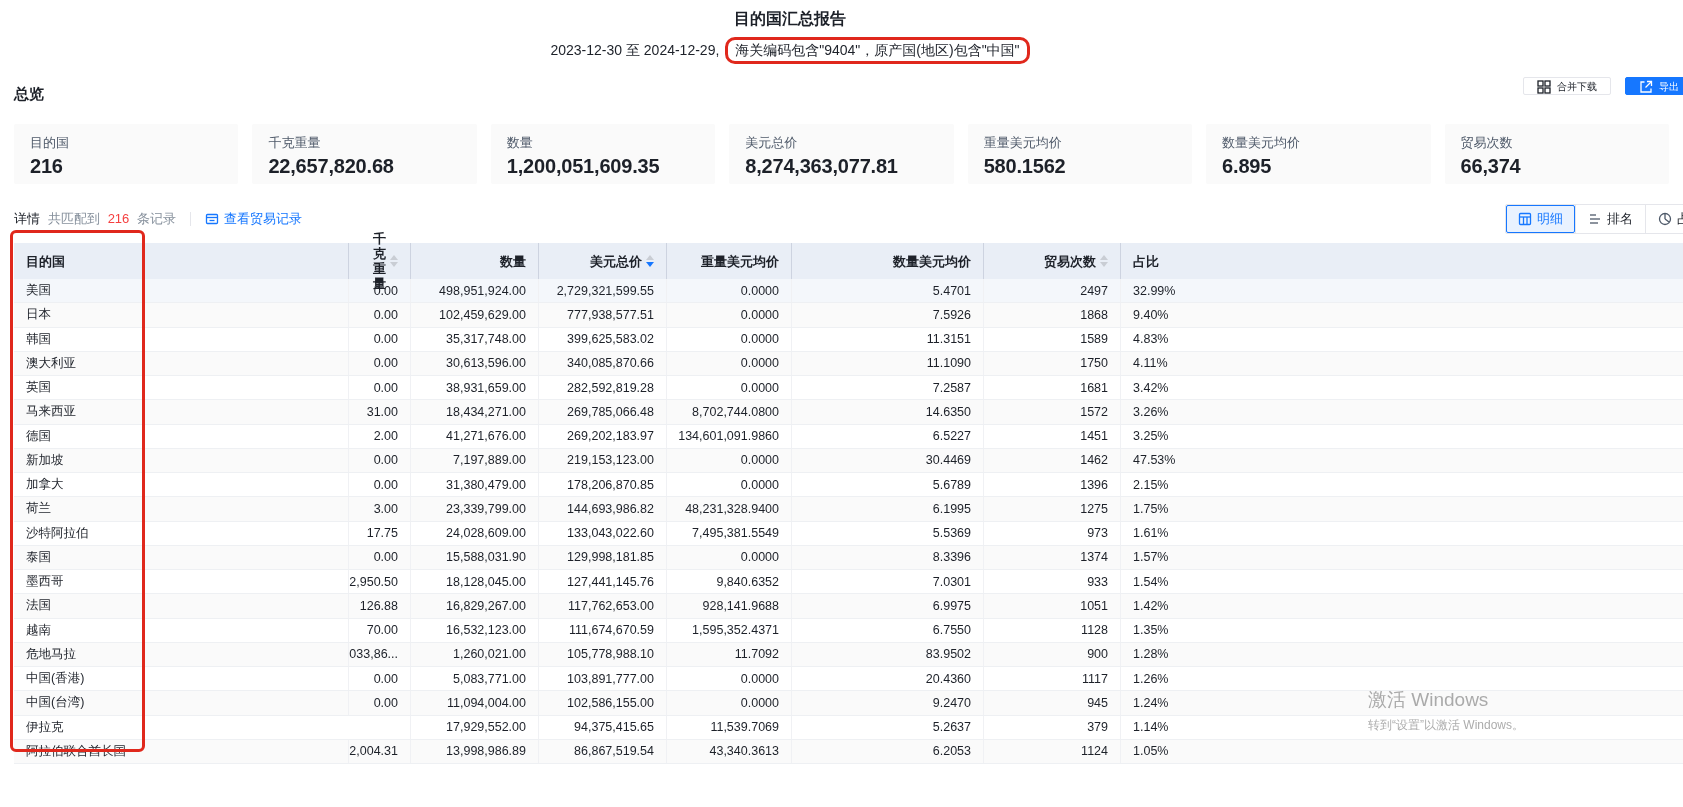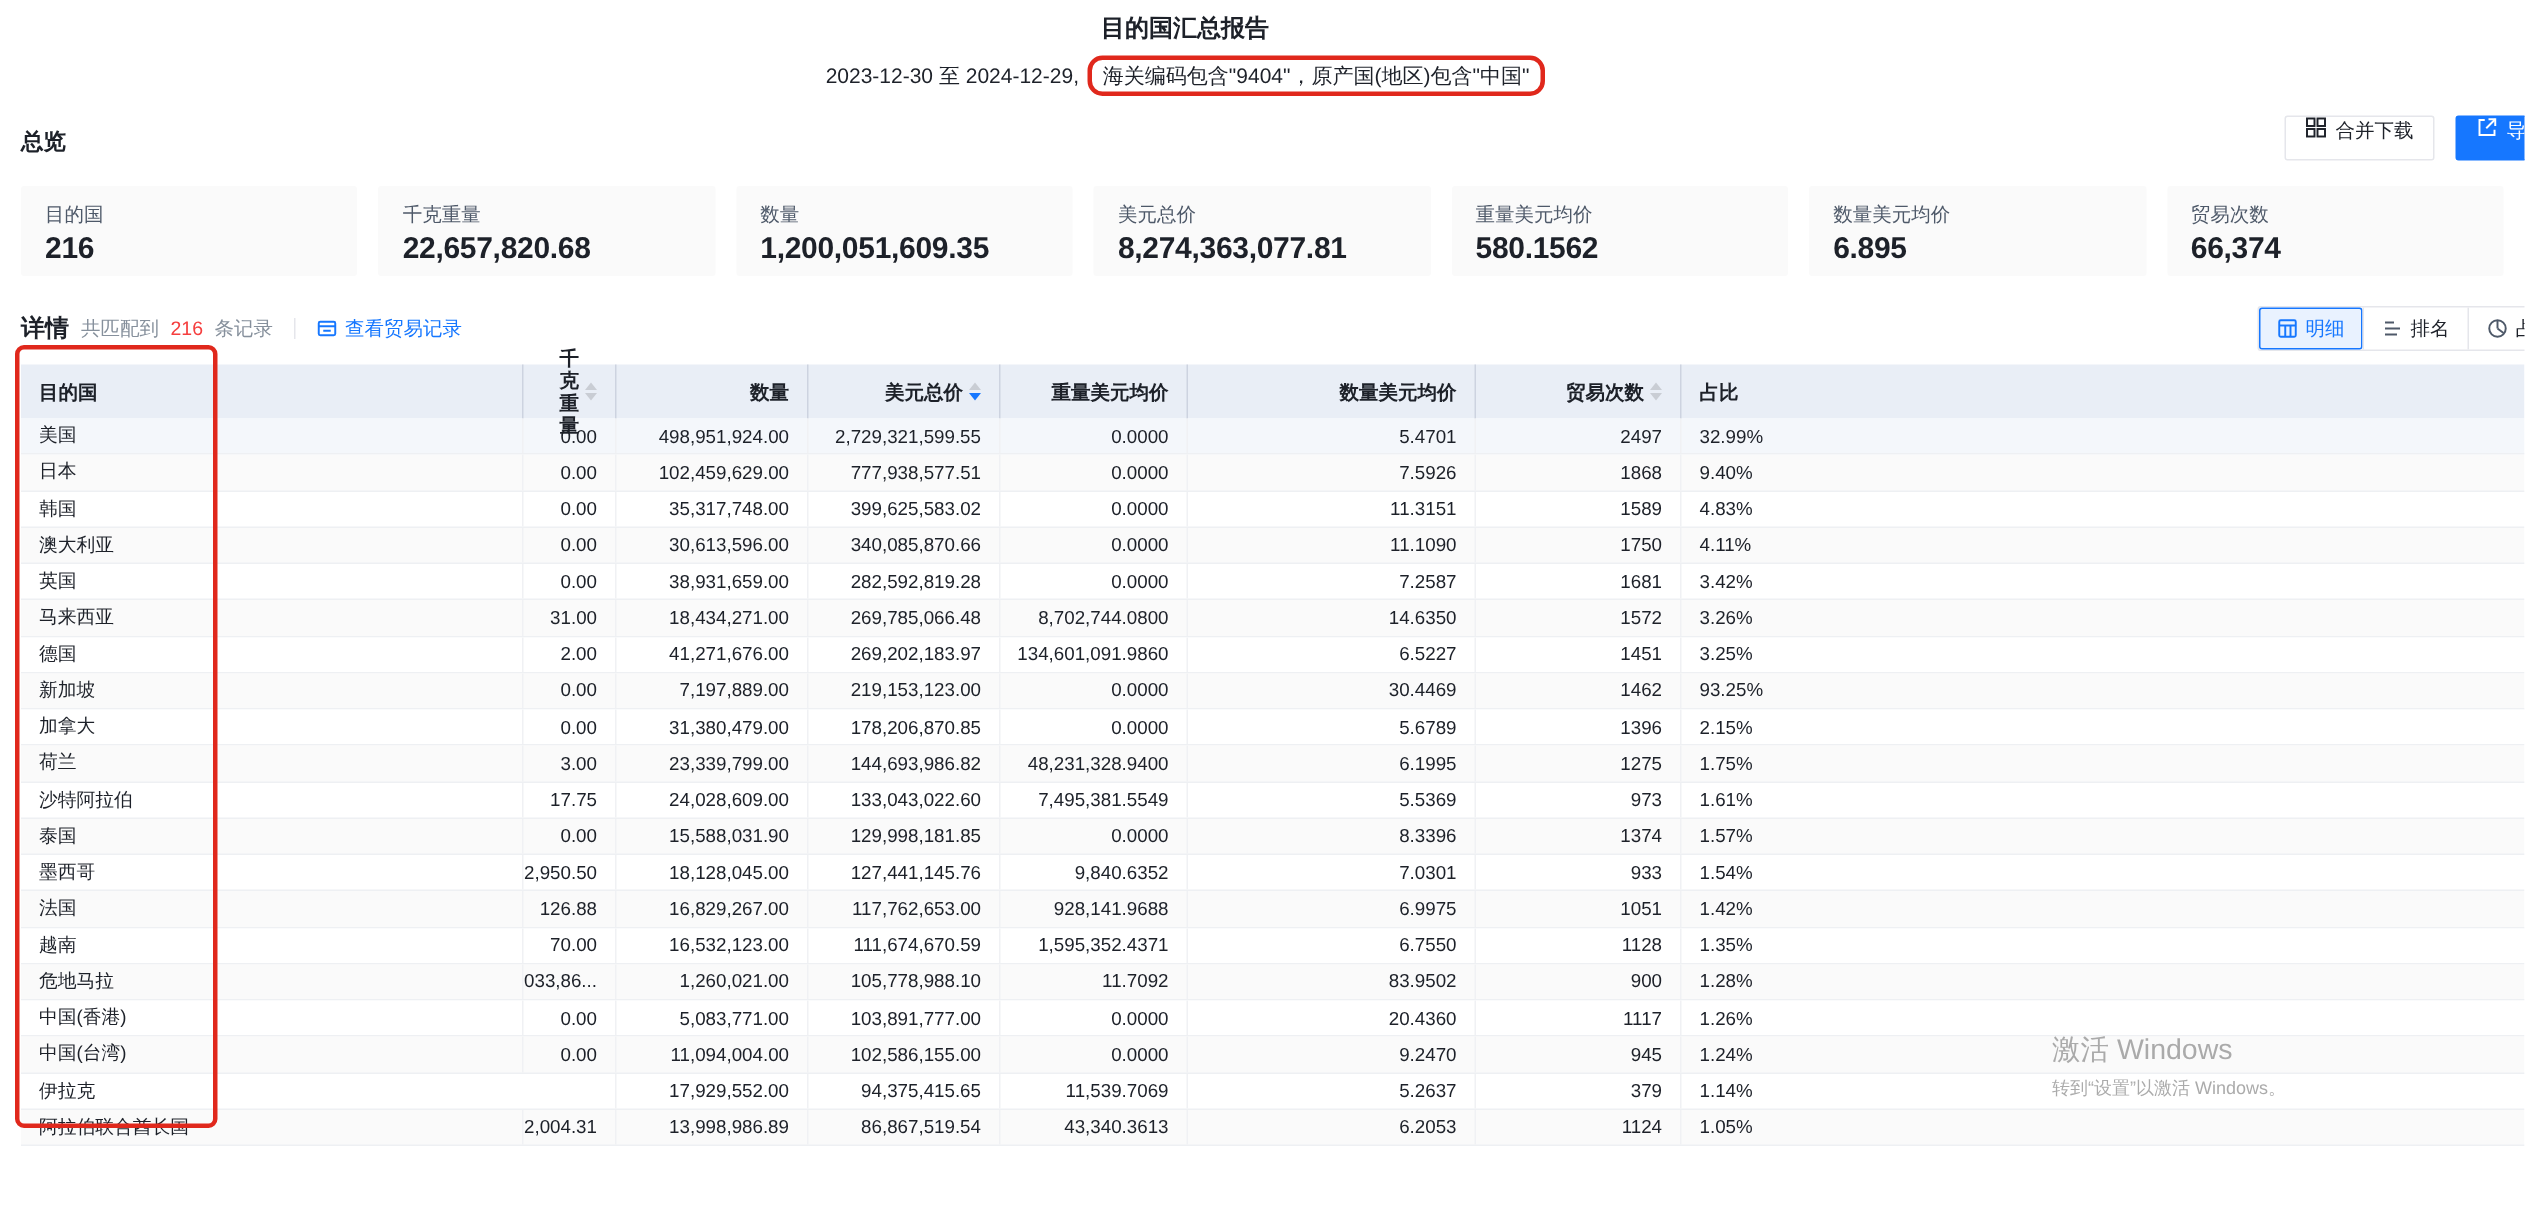--- a/index.html
+++ b/index.html
@@ -14,32 +14,32 @@
   .report-subtitle { margin-top:7px; font-size:14px; color:#1d2129; }
   .condition-box {
     display:inline-block; border:3px solid #e0281c; border-radius:10px;
     padding:0 7px; margin-left:2px; line-height:21px;
   }
   
   .overview-bar { position:relative; margin:21px 14px 0; height:22px; }
   .section-title { font-size:15px; font-weight:700; color:#1d2129; }
   .top-actions { position:absolute; left:1509px; top:-8px; display:flex; gap:14px; }
   .btn {
-    height:30px; display:flex; align-items:flex-start; gap:6px; padding:0 13px;
-    font-size:13px; border-radius:2px; white-space:nowrap; cursor:pointer;
+    height:18px; display:flex; align-items:flex-end; gap:6px; padding:0 13px;
+    font-size:10px; border-radius:2px; white-space:nowrap; cursor:pointer;
   }
   .btn-plain { background:#fff; border:1px solid #e5e6eb; color:#1d2129; }
   .btn-primary { background:#1677ff; border:1px solid #1677ff; color:#fff; }
   .cards { display:flex; gap:14px; margin:17px 14px 0; }
   .card { flex:1; background:#fafafa; border-radius:2px; padding:10px 16px 11px; height:60px; }
   .card-label { font-size:13px; color:#4e5969; }
   .card-value { margin-top:3px; font-size:20px; font-weight:700; color:#1d2129; letter-spacing:-0.2px; }
   
   .detail-bar { position:relative; margin:20px 14px 0; height:30px; display:flex; align-items:center; }
-  .detail-title { font-size:16px; font-weight:700; margin-right:8px; }
+  .detail-title { font-size:13px; font-weight:400; margin-right:8px; }
   .matched { font-size:13px; color:#86909c; }
   .matched .count { color:#f53f3f; margin:0 4px; }
   .vdiv { width:1px; height:14px; background:#e5e6eb; margin:0 14px; }
   .view-link { display:flex; align-items:center; gap:5px; font-size:13px; color:#1677ff; cursor:pointer; }
   .tabs { position:absolute; left:1491px; top:0; display:flex; height:30px;
           border:1px solid #e5e6eb; border-radius:2px; background:#fff; }
   .tab { display:flex; align-items:center; gap:5px; padding:0 12px; font-size:13px;
          color:#1d2129; border-left:1px solid #e5e6eb; cursor:pointer; white-space:nowrap; }
   .tab:first-child { border-left:none; }
   .tab.active { background:#e9f2ff; color:#1677ff; outline:1px solid #1677ff; outline-offset:-1px; border-radius:2px; }
@@ -311,21 +311,21 @@
         <div class="td left" style="width: auto; flex: 1 0 0%;">3.25%</div>
       </div>
       <div class="trow">
         <div class="td left" style="width: 334px; flex-shrink: 0;">新加坡</div>
         <div class="td right" style="width: 62px; flex-shrink: 0;">0.00</div>
         <div class="td right" style="width: 128px; flex-shrink: 0;">7,197,889.00</div>
         <div class="td right" style="width: 128px; flex-shrink: 0;">219,153,123.00</div>
         <div class="td right" style="width: 125px; flex-shrink: 0;">0.0000</div>
         <div class="td right" style="width: 192px; flex-shrink: 0;">30.4469</div>
         <div class="td right" style="width: 137px; flex-shrink: 0;">1462</div>
-        <div class="td left" style="width: auto; flex: 1 0 0%;">93.25%</div>
+        <div class="td left" style="width: auto; flex: 1 0 0%;">47.53%</div>
       </div>
       <div class="trow">
         <div class="td left" style="width: 334px; flex-shrink: 0;">加拿大</div>
         <div class="td right" style="width: 62px; flex-shrink: 0;">0.00</div>
         <div class="td right" style="width: 128px; flex-shrink: 0;">31,380,479.00</div>
         <div class="td right" style="width: 128px; flex-shrink: 0;">178,206,870.85</div>
         <div class="td right" style="width: 125px; flex-shrink: 0;">0.0000</div>
         <div class="td right" style="width: 192px; flex-shrink: 0;">5.6789</div>
         <div class="td right" style="width: 137px; flex-shrink: 0;">1396</div>
         <div class="td left" style="width: auto; flex: 1 0 0%;">2.15%</div>

